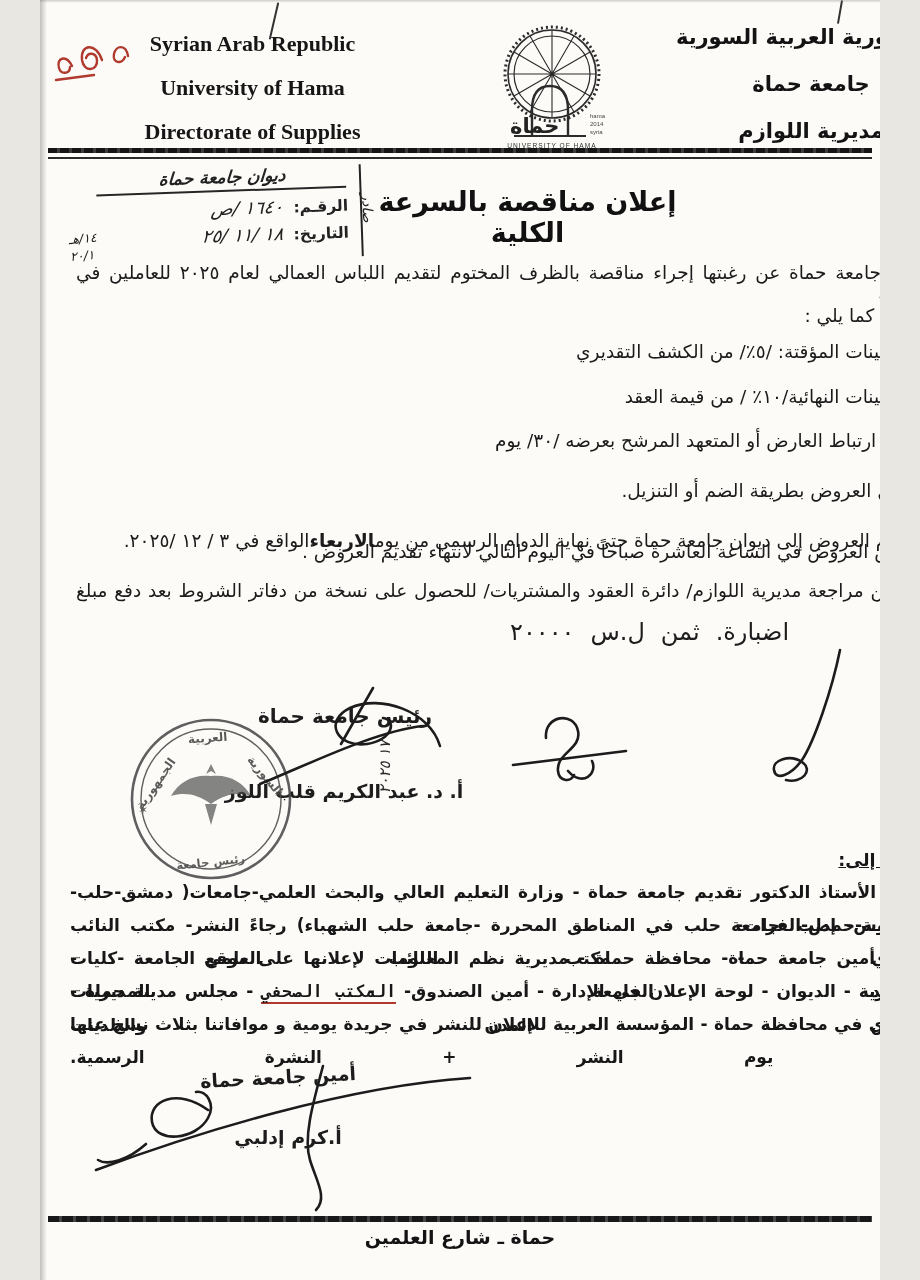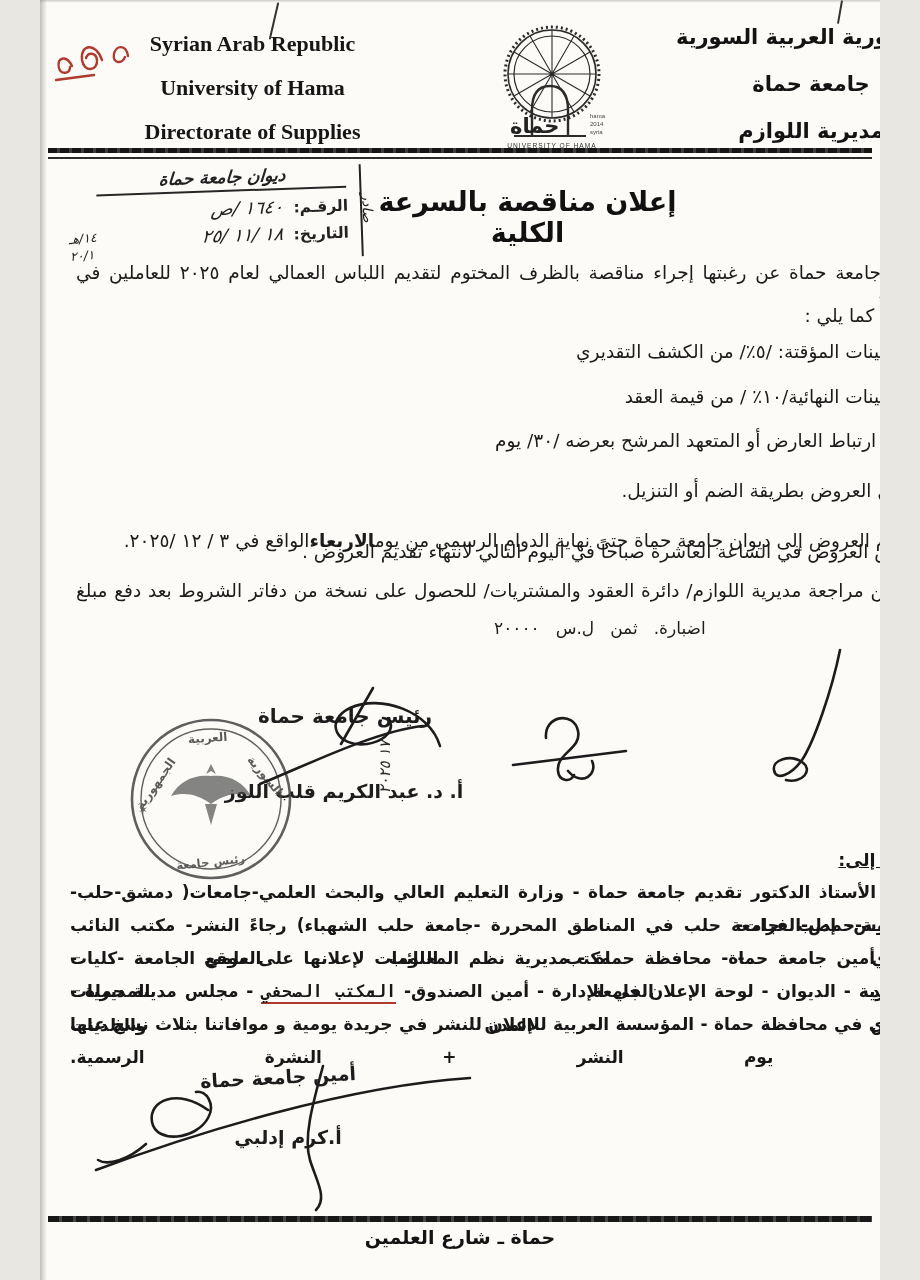--- a/index.html
+++ b/index.html
@@ -30,22 +30,22 @@
   .reg-vline{position:absolute;right:-14px;top:2px;width:2px;height:92px;background:#232323;}
   .reg-side{position:absolute;right:-34px;top:38px;transform:rotate(90deg);font-style:italic;
       font-size:14px;letter-spacing:2px;white-space:nowrap;}
   .reg-margin{position:absolute;left:-30px;top:58px;font-size:12.5px;font-style:italic;
       line-height:17px;text-align:left;transform:rotate(-3deg);}
   
   .doc-title{left:315px;top:186px;width:345px;text-align:center;font-weight:bold;font-size:27px;color:#111;}
   .line{left:36px;width:848px;font-size:18.5px;color:#1b1b1b;}
   .just{text-align:justify;text-align-last:justify;}
   .rgt{text-align:right;}
-  .fees2{left:454px;top:618px;width:260px;direction:ltr;display:flex;gap:16px;
-         font-size:17px;justify-content:flex-start;}
+  .fees2{left:470px;top:618px;width:260px;direction:ltr;display:flex;gap:16px;
+         font-size:24px;justify-content:flex-start;}
   .fees2 span{unicode-bidi:isolate;direction:rtl;}
   .bold{font-weight:bold;}
   
   .ptitle{left:210px;top:704px;width:190px;font-size:20px;font-weight:bold;text-align:center;}
   .pname{left:184px;top:780px;width:240px;font-size:19px;font-weight:bold;text-align:center;}
   .vnote{left:318px;top:758px;transform:rotate(-90deg);transform-origin:center;
          font-style:italic;font-size:15px;letter-spacing:5px;white-space:nowrap;color:#2a2a2a;}
   .cc{left:30px;width:860px;top:850px;font-size:17px;font-weight:bold;color:#171717;}
   .cc-head{text-align:right;text-decoration:underline;font-size:17.5px;margin-bottom:6px;}
   .cc-line{text-align:justify;text-align-last:justify;line-height:33px;height:33px;}

